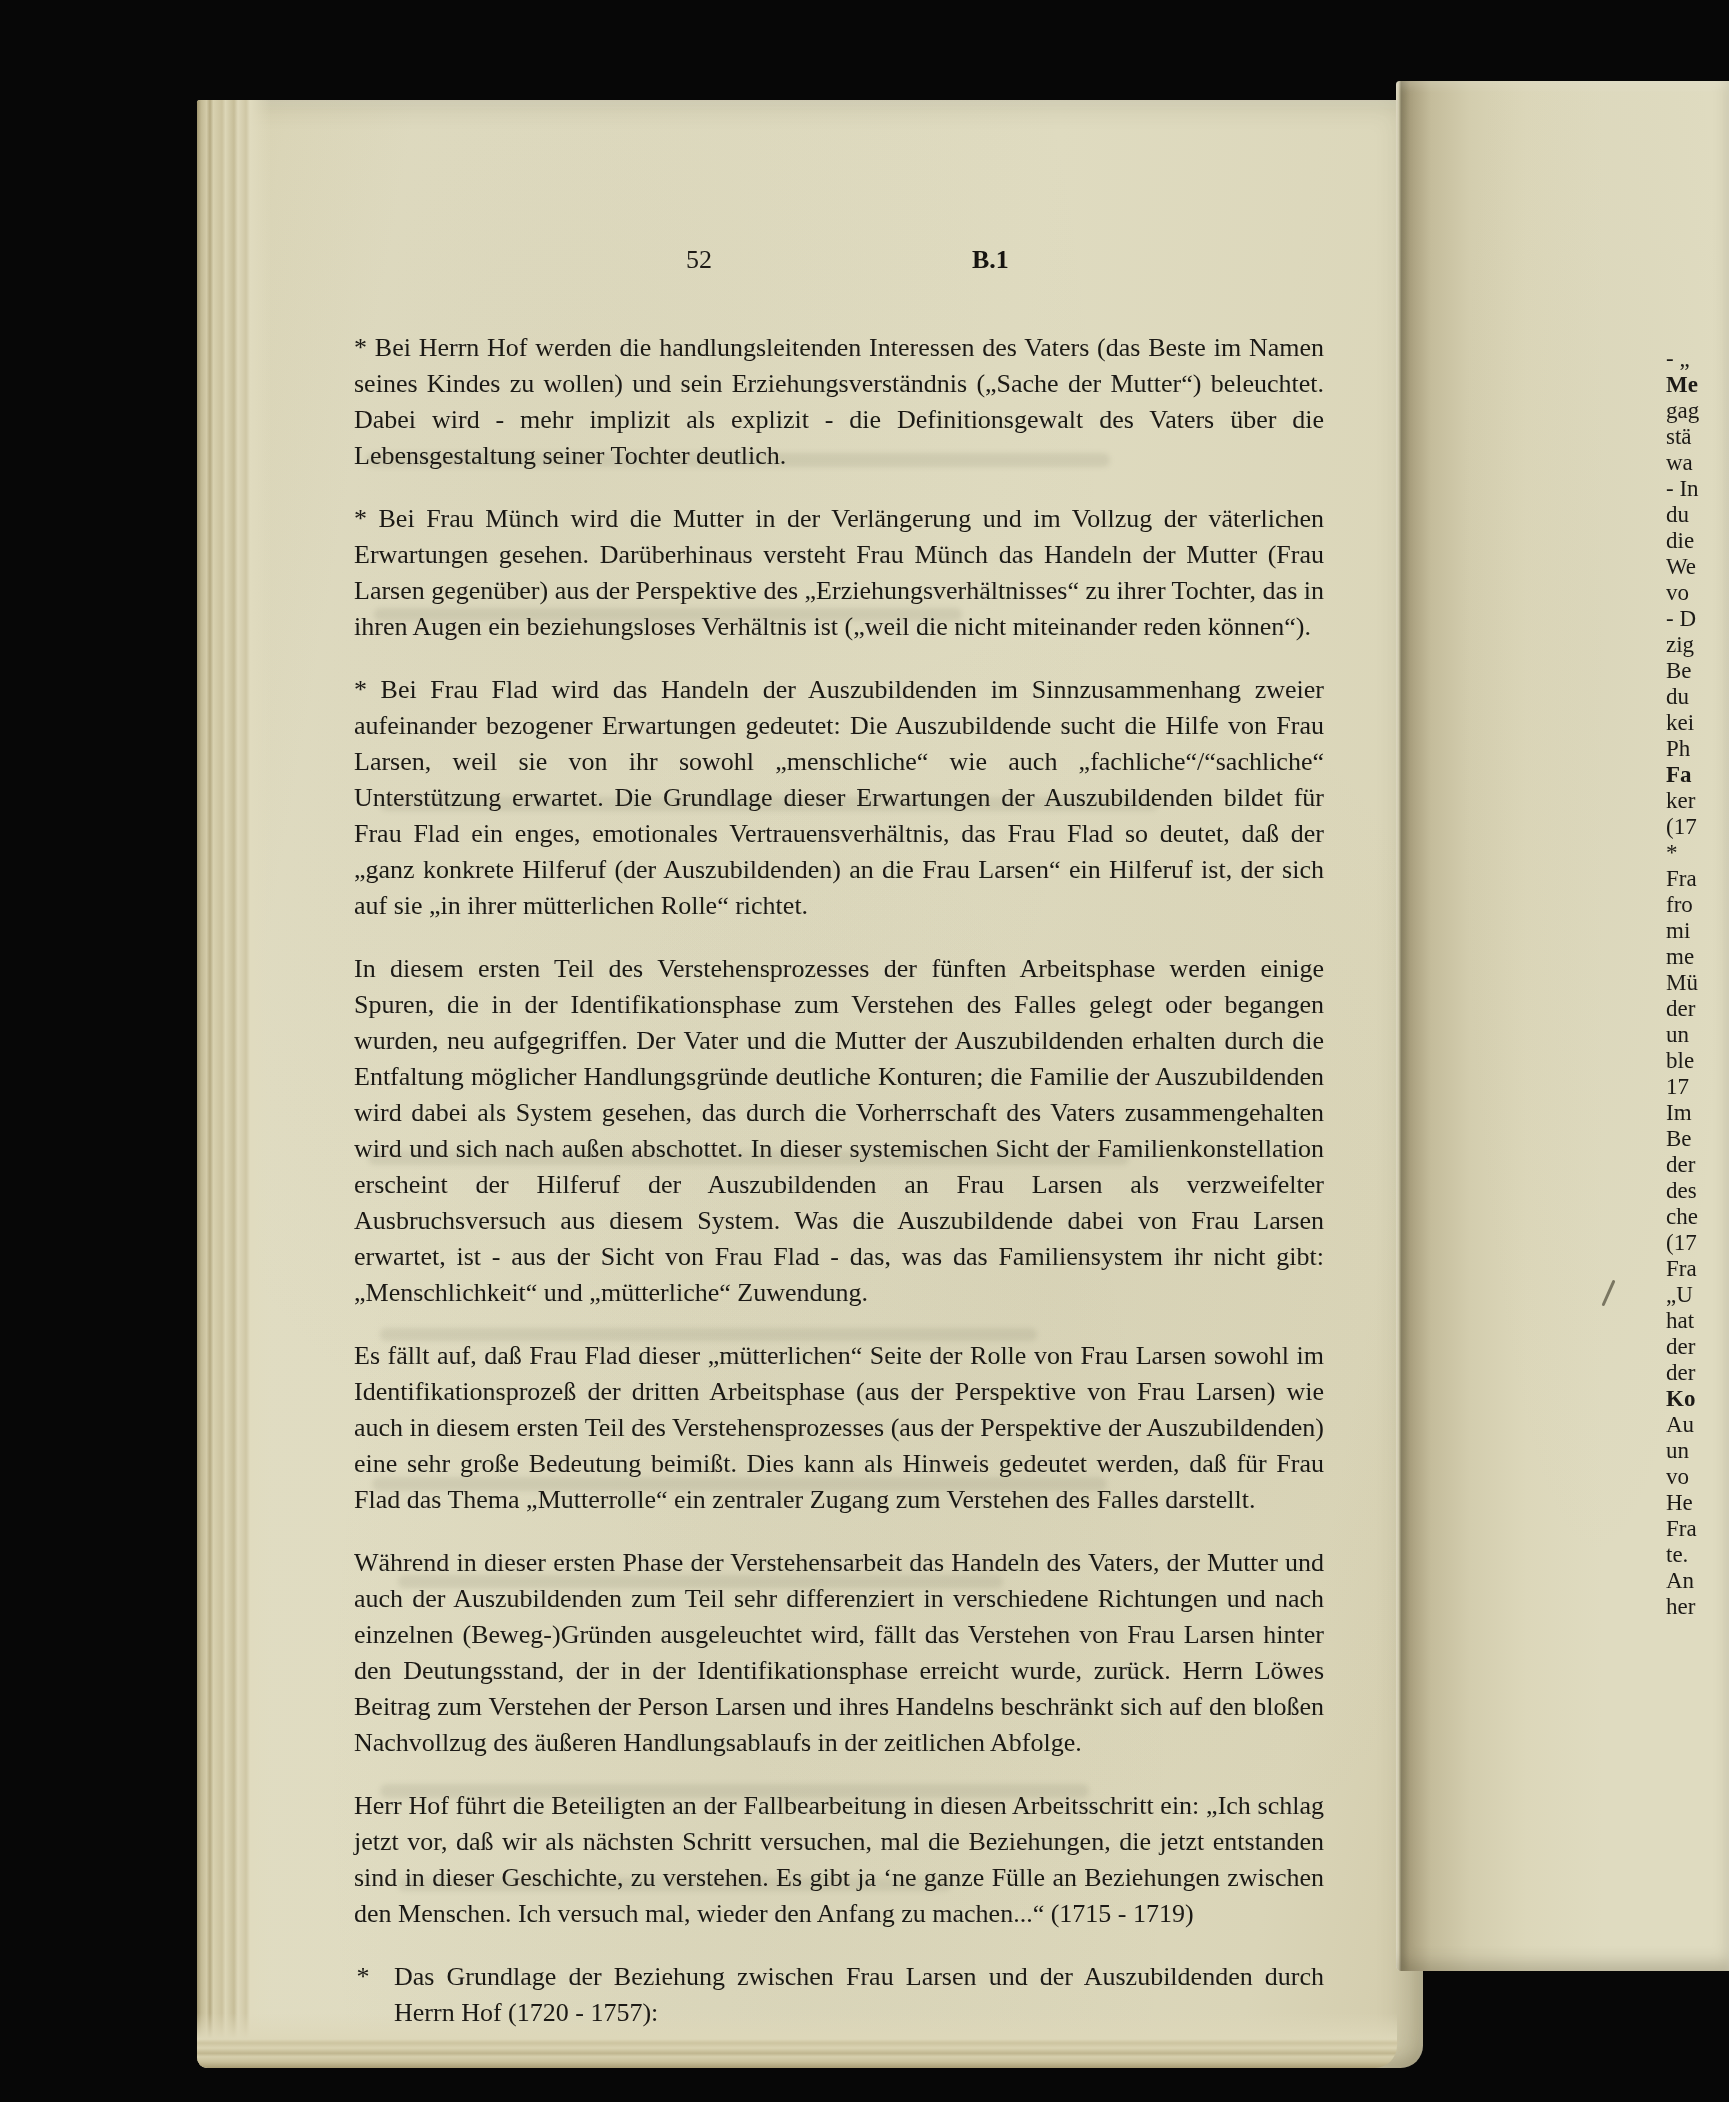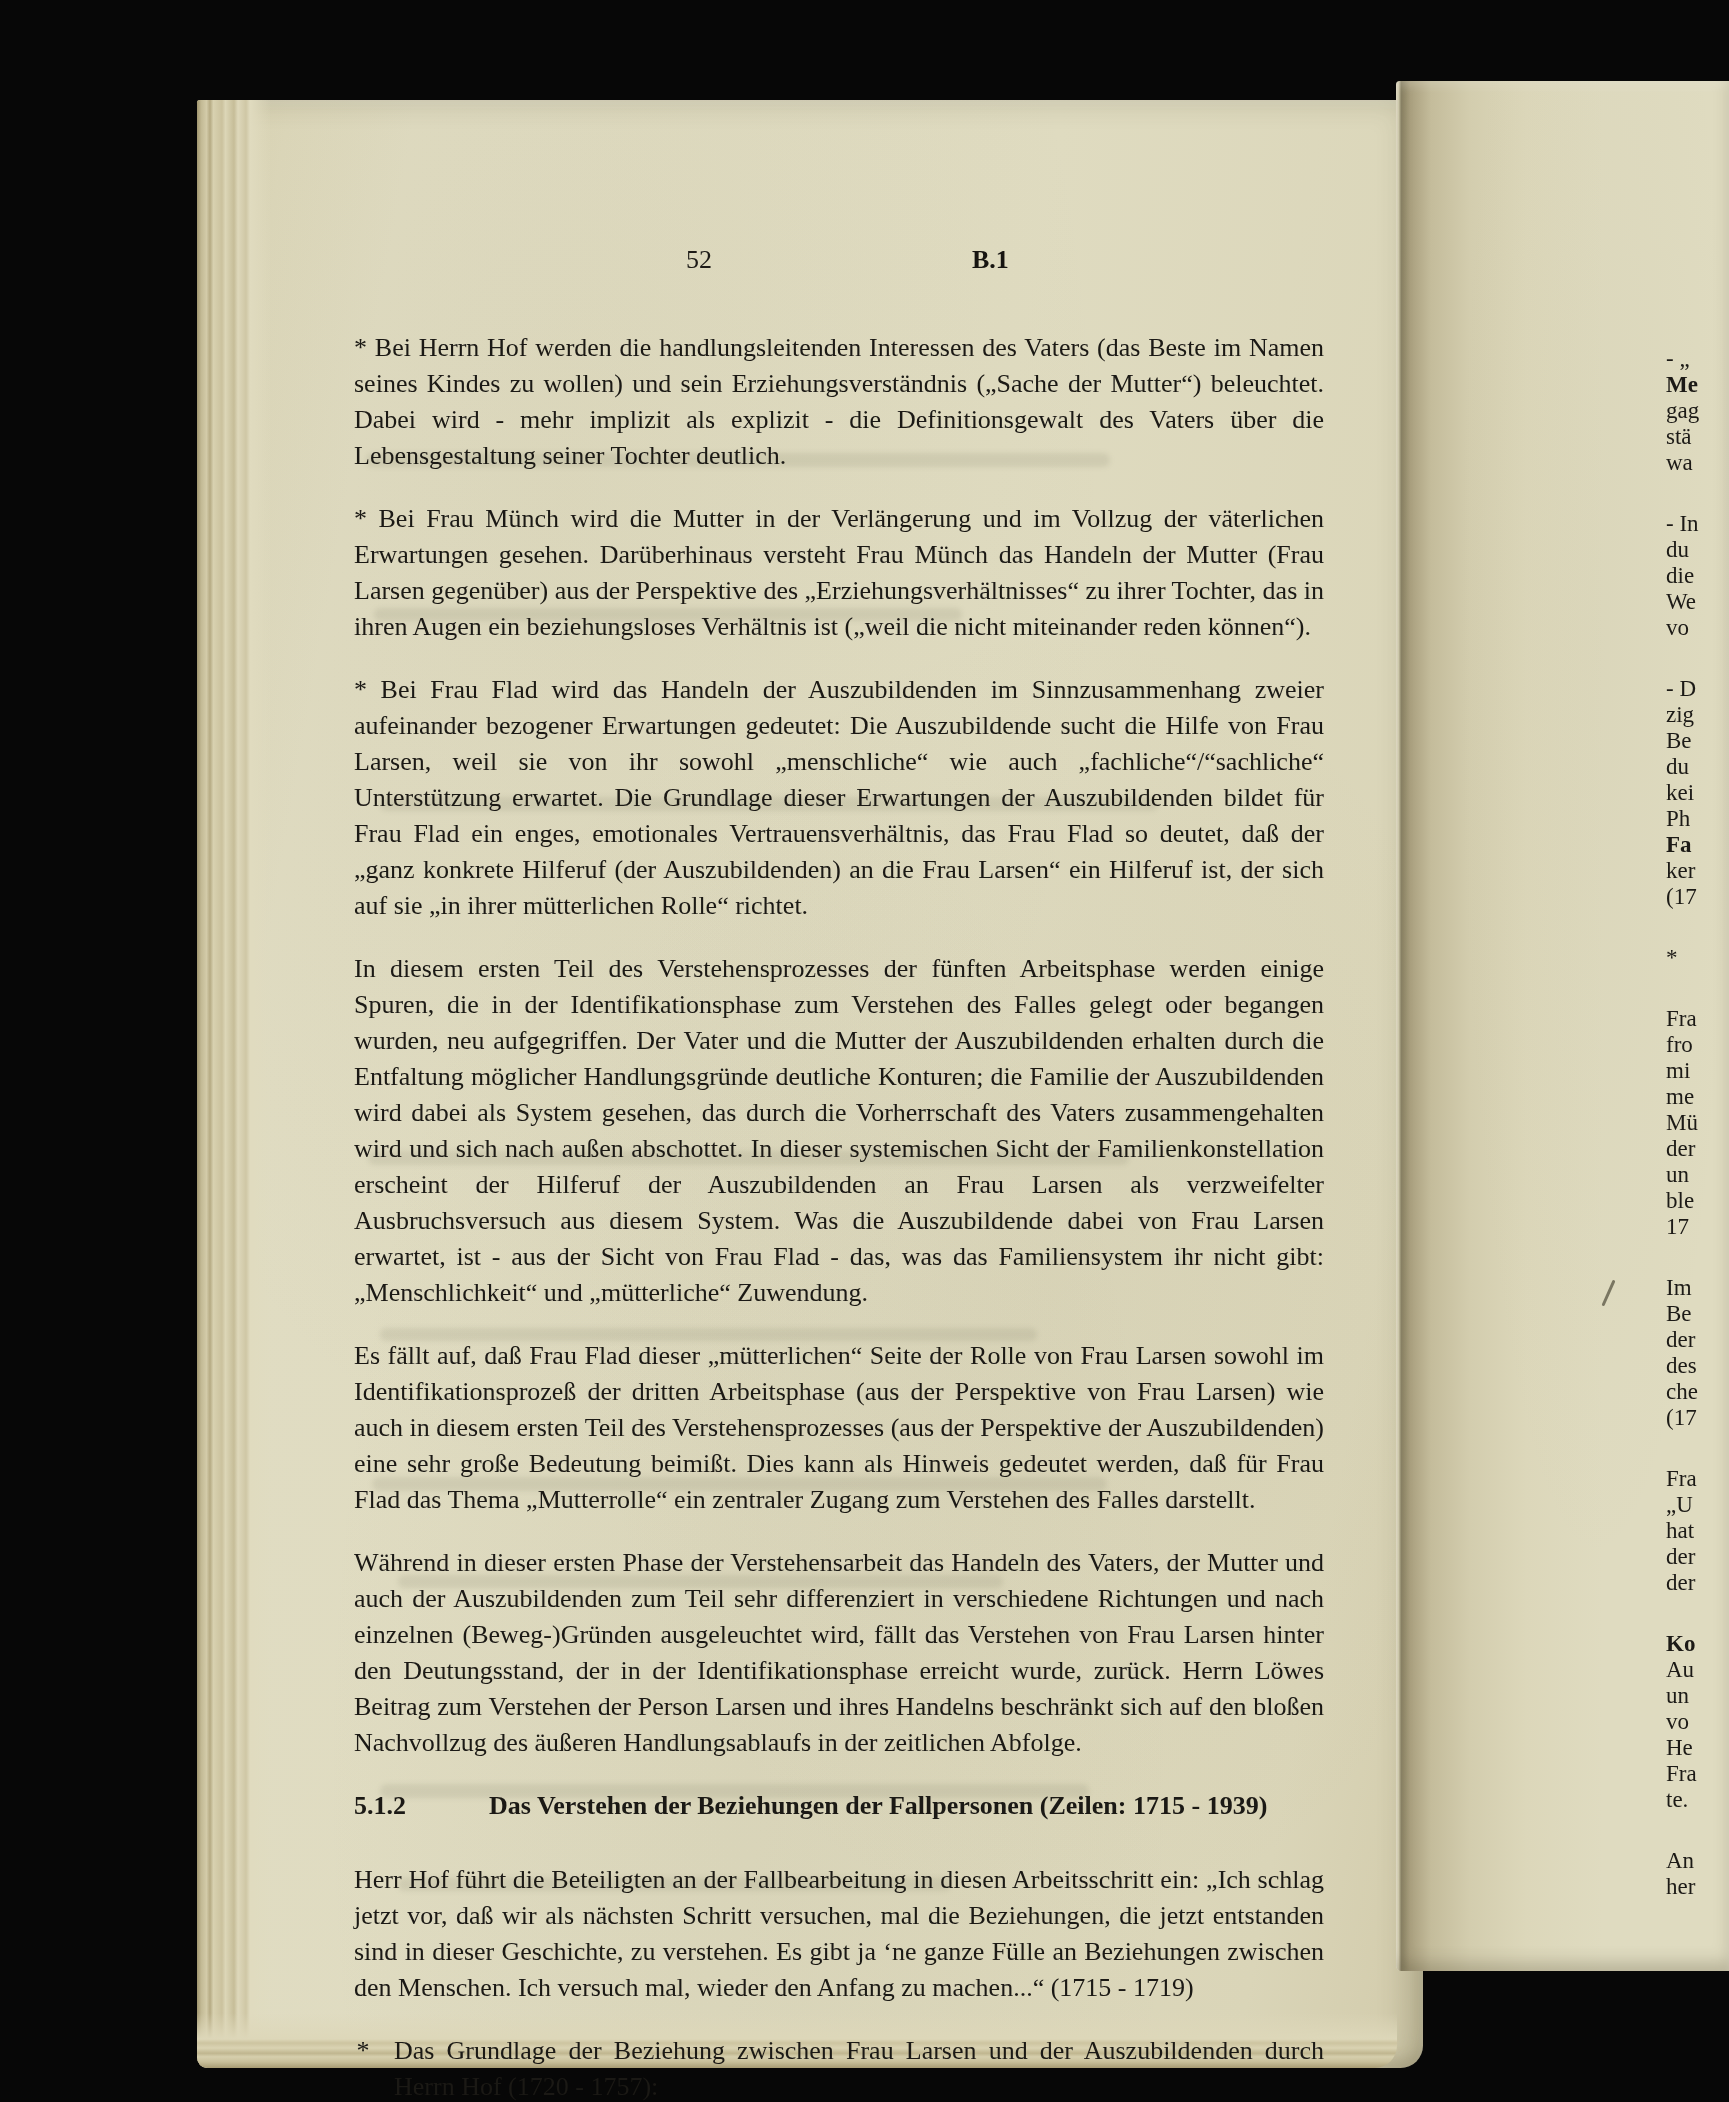--- a/index.html
+++ b/index.html
@@ -62,21 +62,21 @@
         #c4bc9b 35px,#d3cdae 74px,#dcd7ba 130px,#dfdbc0 208px);
     border-radius:3.5px 0 0 5.2px;
     box-shadow: inset 0 5.2px 8.6px rgba(255,255,248,.2), inset 0 -8.6px 15.6px rgba(70,62,38,.25);
   }
   .fragments{
     position:absolute;left:270px;top:265px;width:64px;
     font-size:23px;line-height:26px;color:#1c1a16;
     white-space:nowrap;overflow:visible;
   }
   .frag-line{height:26px;}
-  .frag-line.gap{margin-top:35px;}
+  .frag-line.gap{}
   .frag-line.b{font-weight:bold;}
   .stray-mark{
     position:absolute;left:211px;top:1198px;width:2.6px;height:28px;
     background:#43402f;transform:rotate(24deg);opacity:.65;border-radius:1.7px;
   }
 </style>
 </head>
 <body>
 
 <div class="left-page">
@@ -97,23 +97,20 @@
   <div class="seccode">B.1</div>
 
   <div class="text-block">
     <p>* Bei Herrn Hof werden die handlungsleitenden Interessen des Vaters (das Beste im Namen seines Kindes zu wollen) und sein Erziehungsverständnis („Sache der Mutter“) beleuchtet. Dabei wird - mehr implizit als explizit - die Definitionsgewalt des Vaters über die Lebensgestaltung seiner Tochter deutlich.</p>
     <p>* Bei Frau Münch wird die Mutter in der Verlängerung und im Vollzug der väterlichen Erwartungen gesehen. Darüberhinaus versteht Frau Münch das Handeln der Mutter (Frau Larsen gegenüber) aus der Perspektive des „Erziehungsverhältnisses“ zu ihrer Tochter, das in ihren Augen ein beziehungsloses Verhältnis ist („weil die nicht miteinander reden können“).</p>
     <p>* Bei Frau Flad wird das Handeln der Auszubildenden im Sinnzusammenhang zweier aufeinander bezogener Erwartungen gedeutet: Die Auszubildende sucht die Hilfe von Frau Larsen, weil sie von ihr sowohl „menschliche“ wie auch „fachliche“/“sachliche“ Unterstützung erwartet. Die Grundlage dieser Erwartungen der Auszubildenden bildet für Frau Flad ein enges, emotionales Vertrauensverhältnis, das Frau Flad so deutet, daß der „ganz konkrete Hilferuf (der Auszubildenden) an die Frau Larsen“ ein Hilferuf ist, der sich auf sie „in ihrer mütterlichen Rolle“ richtet.</p>
     <p>In diesem ersten Teil des Verstehensprozesses der fünften Arbeitsphase werden einige Spuren, die in der Identifikationsphase zum Verstehen des Falles gelegt oder begangen wurden, neu aufgegriffen. Der Vater und die Mutter der Auszubildenden erhalten durch die Entfaltung möglicher Handlungsgründe deutliche Konturen; die Familie der Auszubildenden wird dabei als System gesehen, das durch die Vorherrschaft des Vaters zusammengehalten wird und sich nach außen abschottet. In dieser systemischen Sicht der Familienkonstellation erscheint der Hilferuf der Auszubildenden an Frau Larsen als verzweifelter Ausbruchsversuch aus diesem System. Was die Auszubildende dabei von Frau Larsen erwartet, ist - aus der Sicht von Frau Flad - das, was das Familiensystem ihr nicht gibt: „Menschlichkeit“ und „mütterliche“ Zuwendung.</p>
     <p>Es fällt auf, daß Frau Flad dieser „mütterlichen“ Seite der Rolle von Frau Larsen sowohl im Identifikationsprozeß der dritten Arbeitsphase (aus der Perspektive von Frau Larsen) wie auch in diesem ersten Teil des Verstehensprozesses (aus der Perspektive der Auszubildenden) eine sehr große Bedeutung beimißt. Dies kann als Hinweis gedeutet werden, daß für Frau Flad das Thema „Mutterrolle“ ein zentraler Zugang zum Verstehen des Falles darstellt.</p>
     <p>Während in dieser ersten Phase der Verstehensarbeit das Handeln des Vaters, der Mutter und auch der Auszubildenden zum Teil sehr differenziert in verschiedene Richtungen und nach einzelnen (Beweg-)Gründen ausgeleuchtet wird, fällt das Verstehen von Frau Larsen hinter den Deutungsstand, der in der Identifikationsphase erreicht wurde, zurück. Herrn Löwes Beitrag zum Verstehen der Person Larsen und ihres Handelns beschränkt sich auf den bloßen Nachvollzug des äußeren Handlungsablaufs in der zeitlichen Abfolge.</p>
 
-    <div class="heading">
-      <span class="h-num">5.1.2</span><span class="h-title">Das Verstehen der Beziehungen der Fallpersonen (Zeilen: 1715 - 1939)</span>
-    </div>
 
     <p>Herr Hof führt die Beteiligten an der Fallbearbeitung in diesen Arbeitsschritt ein: „Ich schlag jetzt vor, daß wir als nächsten Schritt versuchen, mal die Beziehungen, die jetzt entstanden sind in dieser Geschichte, zu verstehen. Es gibt ja ‘ne ganze Fülle an Beziehungen zwischen den Menschen. Ich versuch mal, wieder den Anfang zu machen...“ (1715 - 1719)</p>
 
     <div class="bullet">
       <span class="marker">*</span><span>Das Grundlage der </span><b>Beziehung zwischen Frau Larsen und der Auszubildenden</b><span> durch Herrn Hof (1720 - 1757):</span>
     </div>
 
   </div>
 </div>
 

